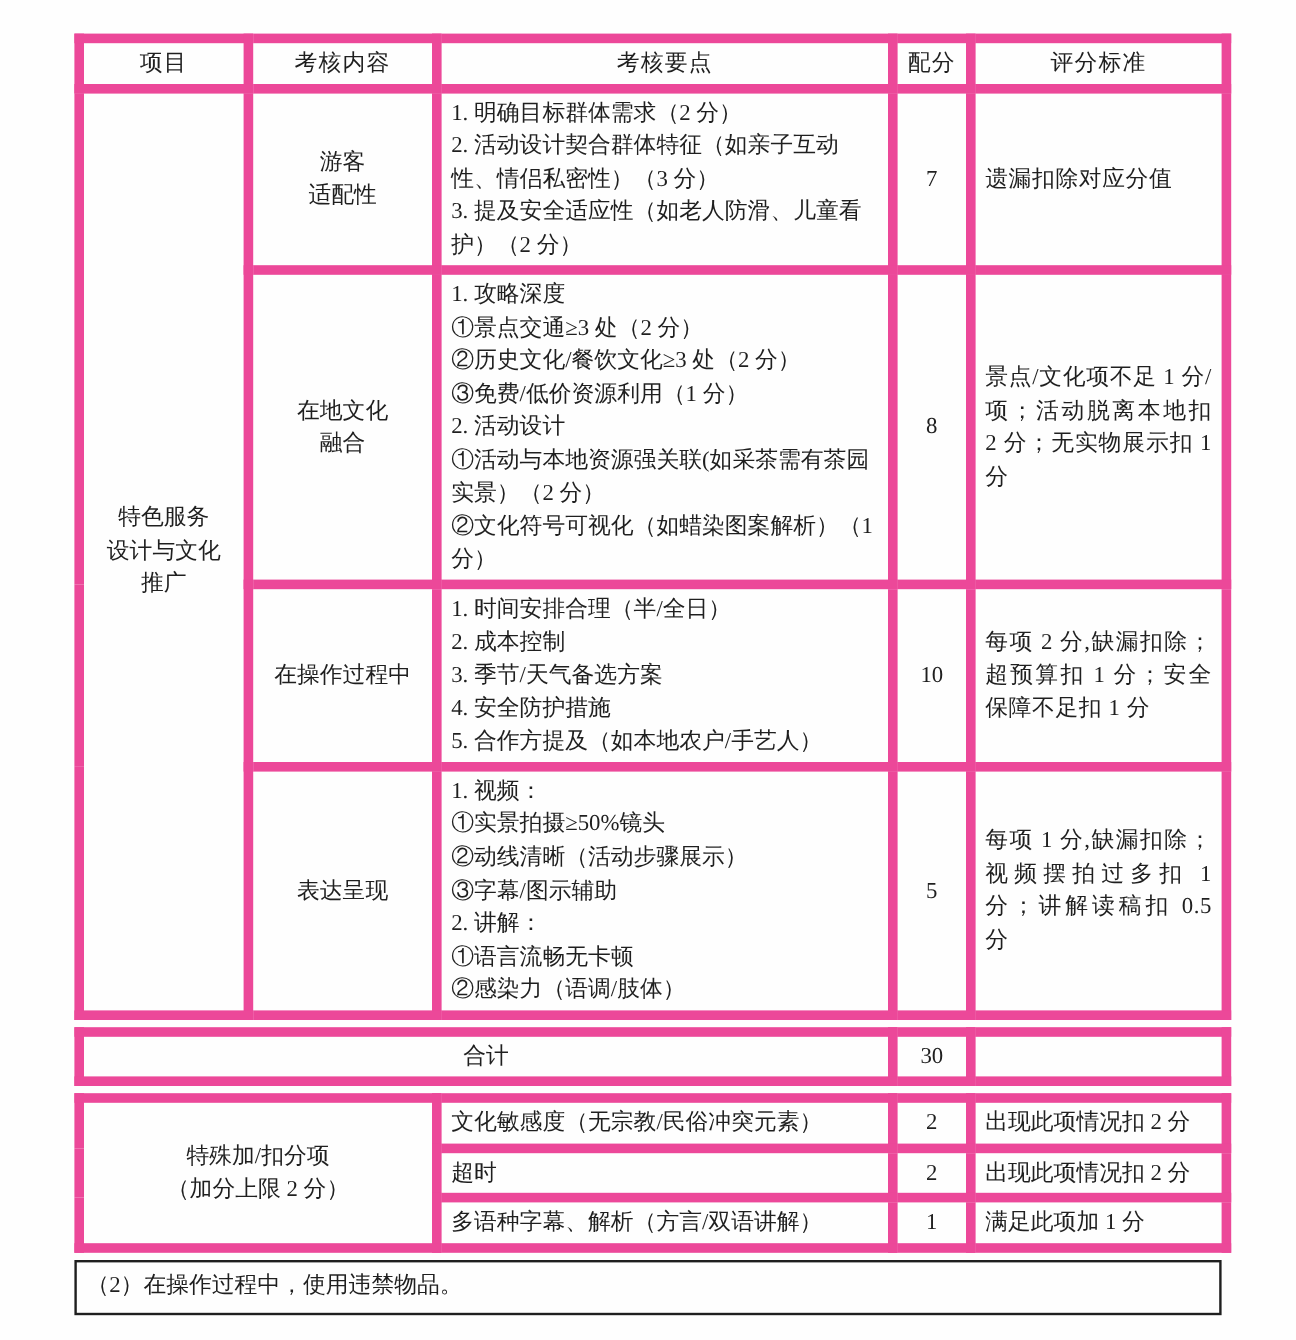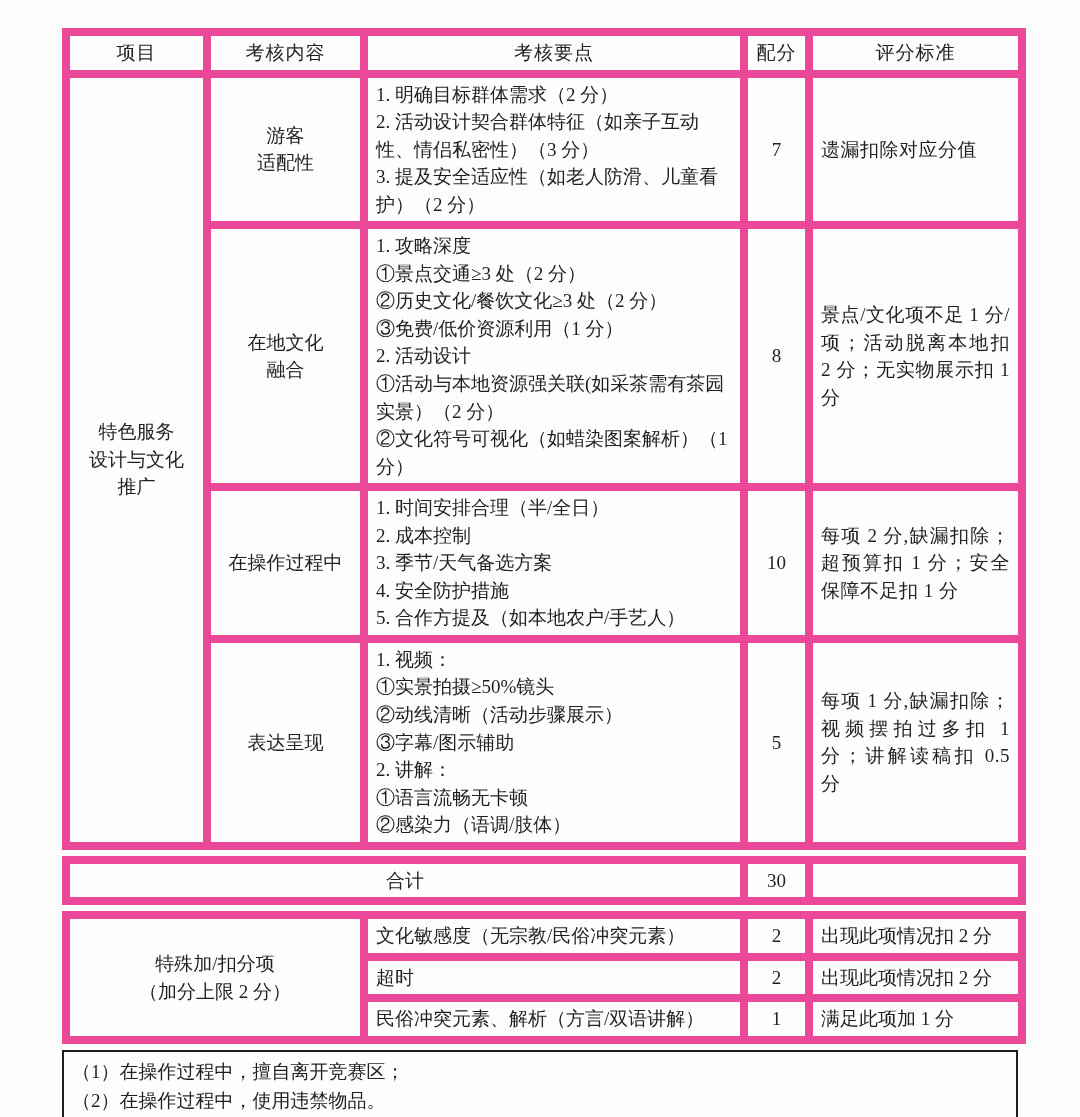--- a/index.html
+++ b/index.html
@@ -148,25 +148,24 @@
         <td>文化敏感度（无宗教/民俗冲突元素）</td>
         <td class="center">2</td>
         <td>出现此项情况扣 2 分</td>
       </tr>
       <tr class="sp-row">
         <td>超时</td>
         <td class="center">2</td>
         <td>出现此项情况扣 2 分</td>
       </tr>
       <tr class="sp-row">
-        <td>民俗冲突元素、解析（方言/双语讲解）</td>
+        <td>多语种字幕、解析（方言/双语讲解）</td>
         <td class="center">1</td>
         <td>满足此项加 1 分</td>
       </tr>
     </tbody>
   </table>
 
   <div class="notes">
-    <div class="note-line">（1）在操作过程中，擅自离开竞赛区；</div>
     <div class="note-line">（2）在操作过程中，使用违禁物品。</div>
   </div>
 
 </div>
 
 </body></html>

